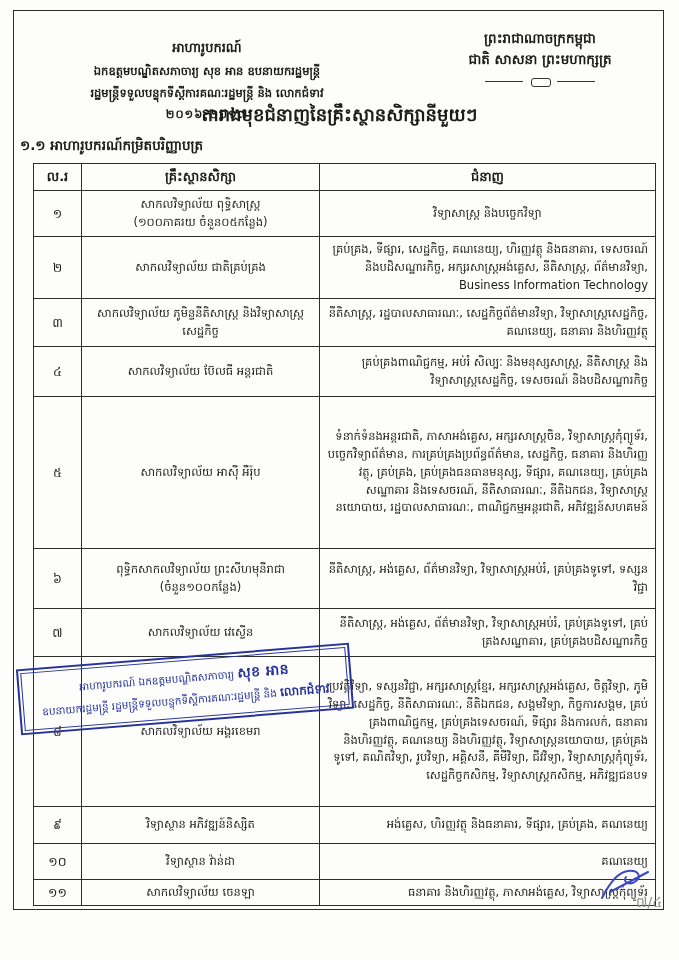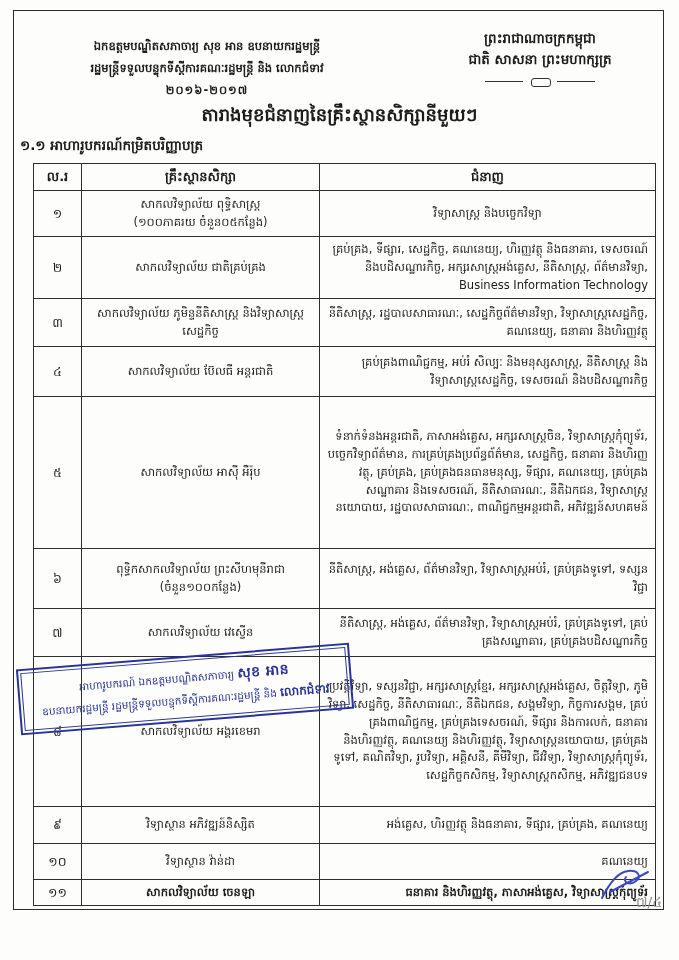--- a/index.html
+++ b/index.html
@@ -41,21 +41,21 @@
   tbody tr:nth-child(1){height:46px;}  tbody tr:nth-child(1) .cw{max-height:42px;}
   tbody tr:nth-child(2){height:62px;}  tbody tr:nth-child(2) .cw{max-height:58px;}
   tbody tr:nth-child(3){height:48px;}  tbody tr:nth-child(3) .cw{max-height:44px;}
   tbody tr:nth-child(4){height:50px;}  tbody tr:nth-child(4) .cw{max-height:46px;}
   tbody tr:nth-child(5){height:152px;} tbody tr:nth-child(5) .cw{max-height:148px;}
   tbody tr:nth-child(6){height:60px;}  tbody tr:nth-child(6) .cw{max-height:56px;}
   tbody tr:nth-child(7){height:48px;}  tbody tr:nth-child(7) .cw{max-height:44px;}
   tbody tr:nth-child(8){height:150px;} tbody tr:nth-child(8) .cw{max-height:146px;}
   tbody tr:nth-child(9){height:37px;}  tbody tr:nth-child(9) .cw{max-height:33px;}
   tbody tr:nth-child(10){height:36px;} tbody tr:nth-child(10) .cw{max-height:32px;}
-  tbody tr:nth-child(11){height:26px;} tbody tr:nth-child(11) .cw{max-height:22px;font-weight:bold;}
+  tbody tr:nth-child(11){height:26px;} tbody tr:nth-child(11) .cw{max-height:22px;}
   .inst-note{display:block;}
   
   .stamp{position:absolute;left:18px;top:656px;width:326px;transform:rotate(-4.6deg);
     transform-origin:center;z-index:5;border:2.5px solid #27339b;padding:2px;
     color:#27339b;background:transparent;}
   .stamp-inner{border:1.4px solid #27339b;padding:4px 8px 5px;text-align:center;
     font-size:10.5px;line-height:1.8;}
   .stamp .big{font-weight:bold;font-size:14px;letter-spacing:.5px;}
   .stamp .big2{font-weight:bold;font-size:12px;}
   
@@ -71,20 +71,21 @@
   <div>ព្រះរាជាណាចក្រកម្ពុជា</div>
   <div>ជាតិ សាសនា ព្រះមហាក្សត្រ</div>
   <div class="orn">
     <span class="bar l"></span>
     <span class="knot"></span>
     <span class="bar r"></span>
   </div>
 </div>
 
 <div class="hdr-left">
+  <div class="l1">អាហារូបករណ៍</div>
   <div class="l2">ឯកឧត្តមបណ្ឌិតសភាចារ្យ សុខ អាន ឧបនាយករដ្ឋមន្ត្រី</div>
   <div class="l3">រដ្ឋមន្ត្រីទទួលបន្ទុកទីស្តីការគណៈរដ្ឋមន្ត្រី និង លោកជំទាវ</div>
   <div class="l4">២០១៦-២០១៧</div>
 </div>
 
 <div class="doc-title">តារាងមុខជំនាញនៃគ្រឹះស្ថានសិក្សានីមួយៗ</div>
 
 <div class="section-heading">១.១ អាហារូបករណ៍កម្រិតបរិញ្ញាបត្រ</div>
 
 <table class="majors">

